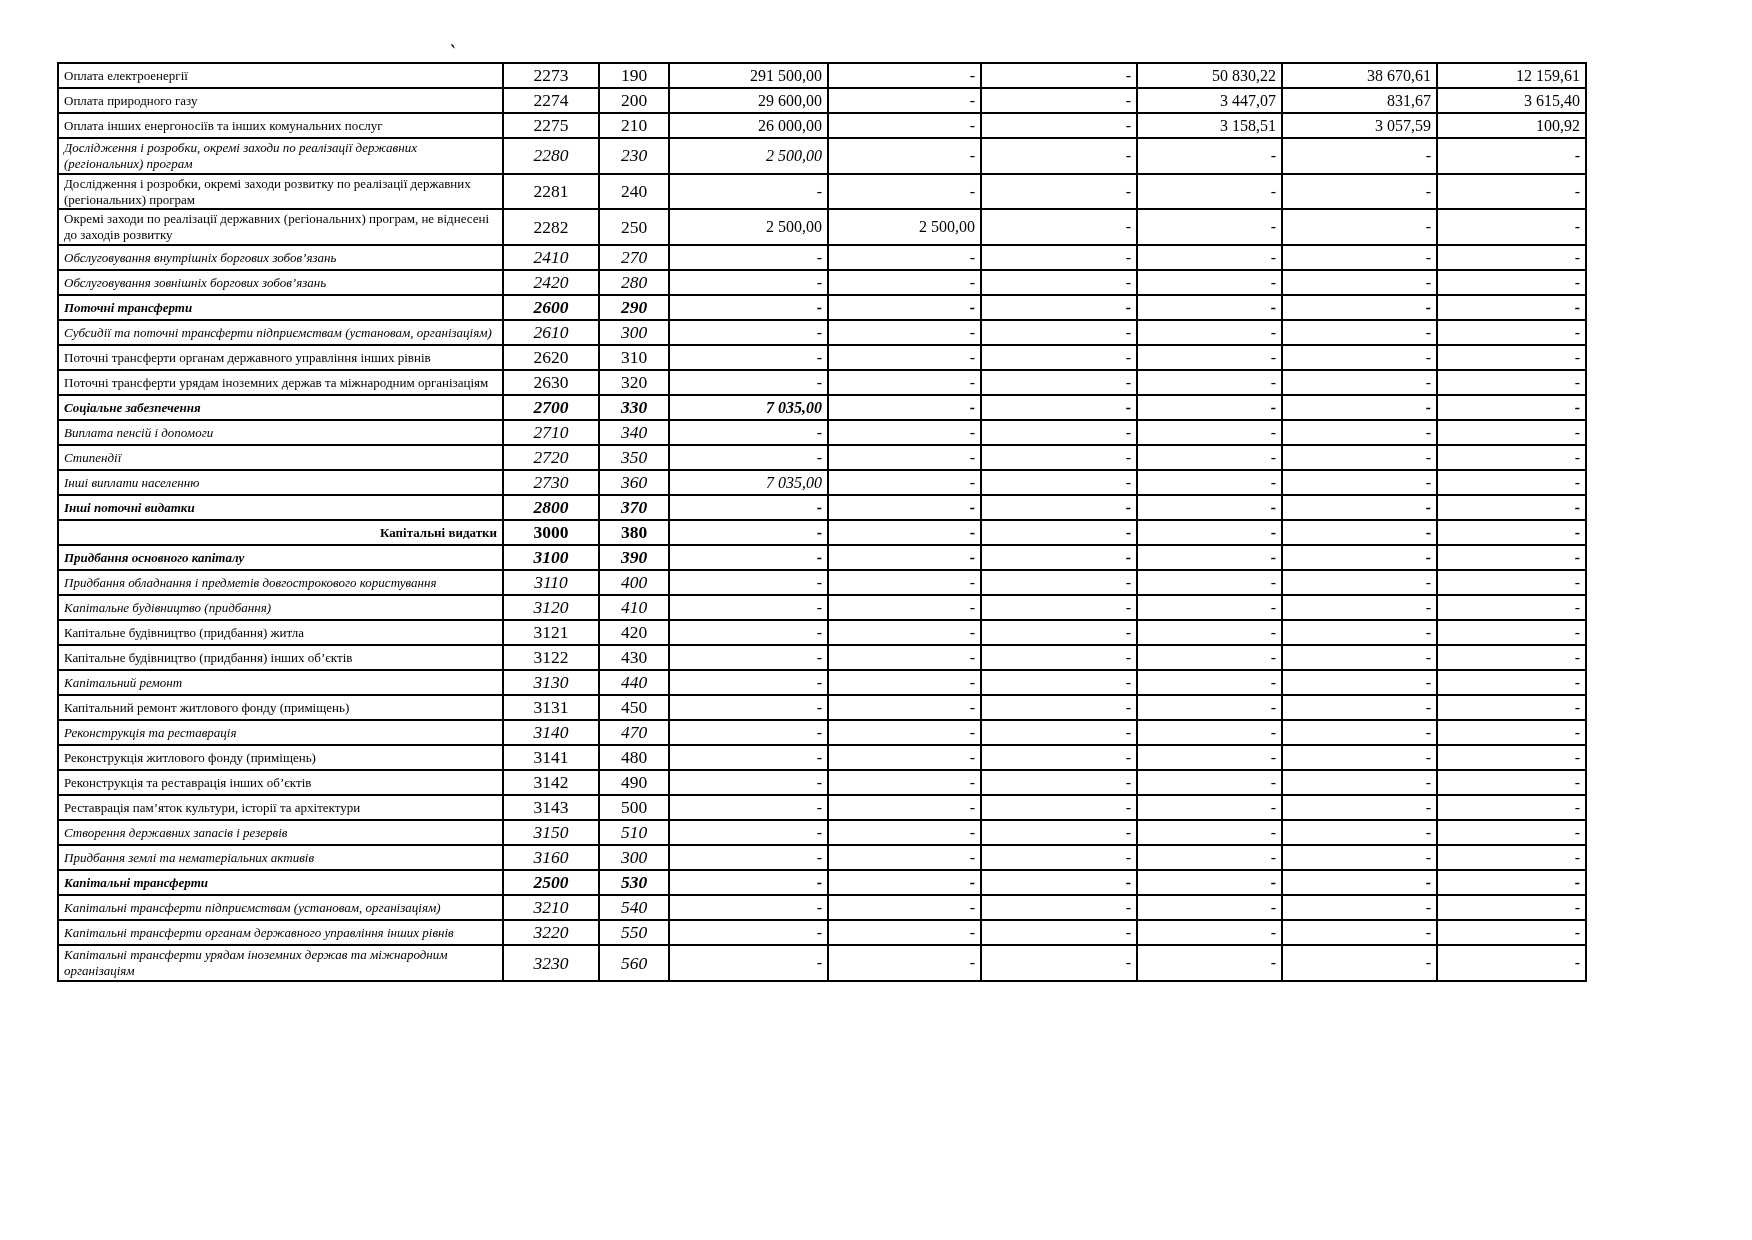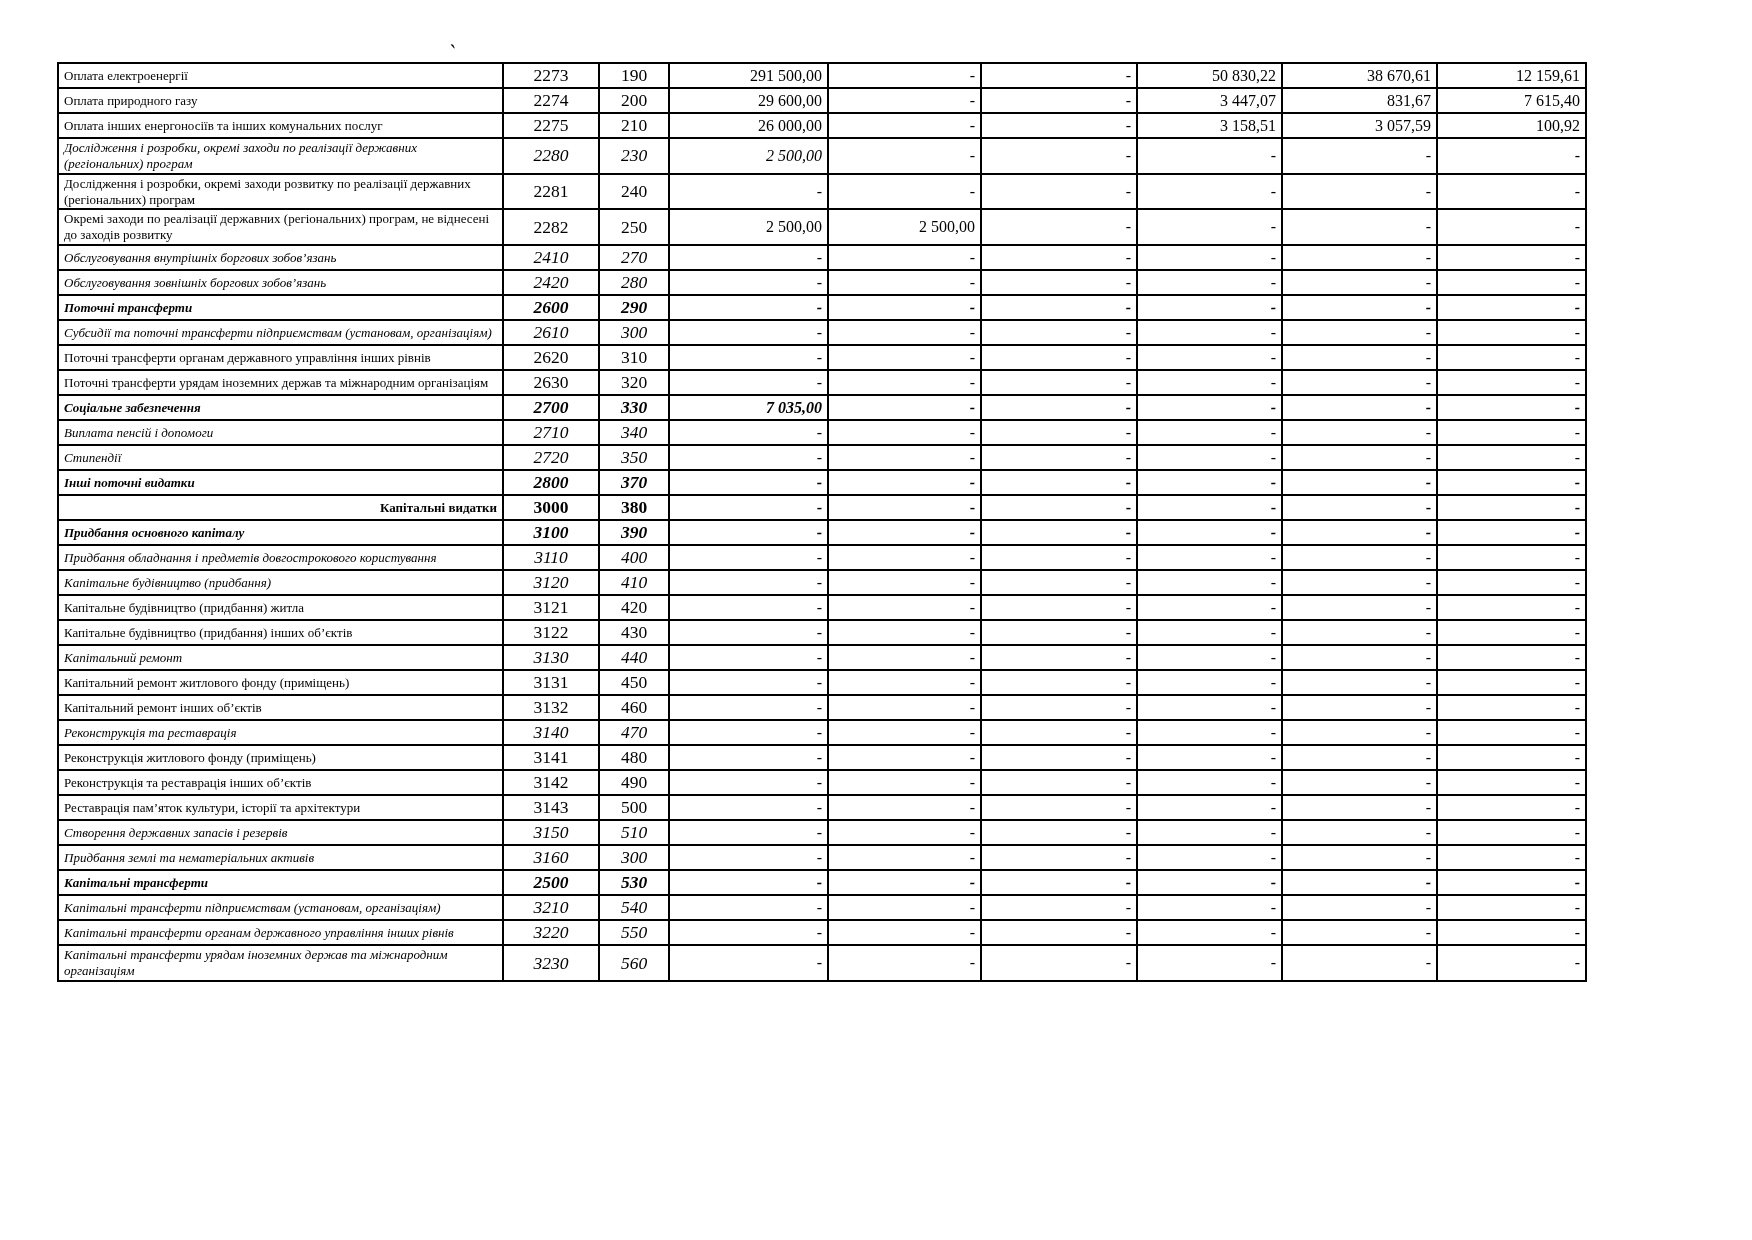--- a/index.html
+++ b/index.html
@@ -89,21 +89,21 @@
       </tr>
       <tr class="row-normal">
         <td class="c-name">Оплата природного газу</td>
         <td class="c-code">2274</td>
         <td class="c-line">200</td>
         <td class="c-val">29 600,00</td>
         <td class="c-val">-</td>
         <td class="c-val">-</td>
         <td class="c-val">3 447,07</td>
         <td class="c-val">831,67</td>
-        <td class="c-val">7 615,40</td>
+        <td class="c-val">3 615,40</td>
       </tr>
       <tr class="row-normal">
         <td class="c-name">Оплата інших енергоносіїв та інших комунальних послуг</td>
         <td class="c-code">2275</td>
         <td class="c-line">210</td>
         <td class="c-val">26 000,00</td>
         <td class="c-val">-</td>
         <td class="c-val">-</td>
         <td class="c-val">3 158,51</td>
         <td class="c-val">3 057,59</td>
@@ -234,20 +234,31 @@
         <td class="c-name">Стипендії</td>
         <td class="c-code">2720</td>
         <td class="c-line">350</td>
         <td class="c-val">-</td>
         <td class="c-val">-</td>
         <td class="c-val">-</td>
         <td class="c-val">-</td>
         <td class="c-val">-</td>
         <td class="c-val">-</td>
       </tr>
+      <tr class="row-italic">
+        <td class="c-name">Інші виплати населенню</td>
+        <td class="c-code">2730</td>
+        <td class="c-line">360</td>
+        <td class="c-val">7 035,00</td>
+        <td class="c-val">-</td>
+        <td class="c-val">-</td>
+        <td class="c-val">-</td>
+        <td class="c-val">-</td>
+        <td class="c-val">-</td>
+      </tr>
       <tr class="row-bold-italic">
         <td class="c-name">Інші поточні видатки</td>
         <td class="c-code">2800</td>
         <td class="c-line">370</td>
         <td class="c-val">-</td>
         <td class="c-val">-</td>
         <td class="c-val">-</td>
         <td class="c-val">-</td>
         <td class="c-val">-</td>
         <td class="c-val">-</td>
@@ -333,31 +344,20 @@
         <td class="c-name">Капітальний ремонт житлового фонду (приміщень)</td>
         <td class="c-code">3131</td>
         <td class="c-line">450</td>
         <td class="c-val">-</td>
         <td class="c-val">-</td>
         <td class="c-val">-</td>
         <td class="c-val">-</td>
         <td class="c-val">-</td>
         <td class="c-val">-</td>
       </tr>
-      <tr class="row-normal">
-        <td class="c-name">Капітальний ремонт інших об’єктів</td>
-        <td class="c-code">3132</td>
-        <td class="c-line">460</td>
-        <td class="c-val">-</td>
-        <td class="c-val">-</td>
-        <td class="c-val">-</td>
-        <td class="c-val">-</td>
-        <td class="c-val">-</td>
-        <td class="c-val">-</td>
-      </tr>
       <tr class="row-italic">
         <td class="c-name">Реконструкція  та  реставрація</td>
         <td class="c-code">3140</td>
         <td class="c-line">470</td>
         <td class="c-val">-</td>
         <td class="c-val">-</td>
         <td class="c-val">-</td>
         <td class="c-val">-</td>
         <td class="c-val">-</td>
         <td class="c-val">-</td>

